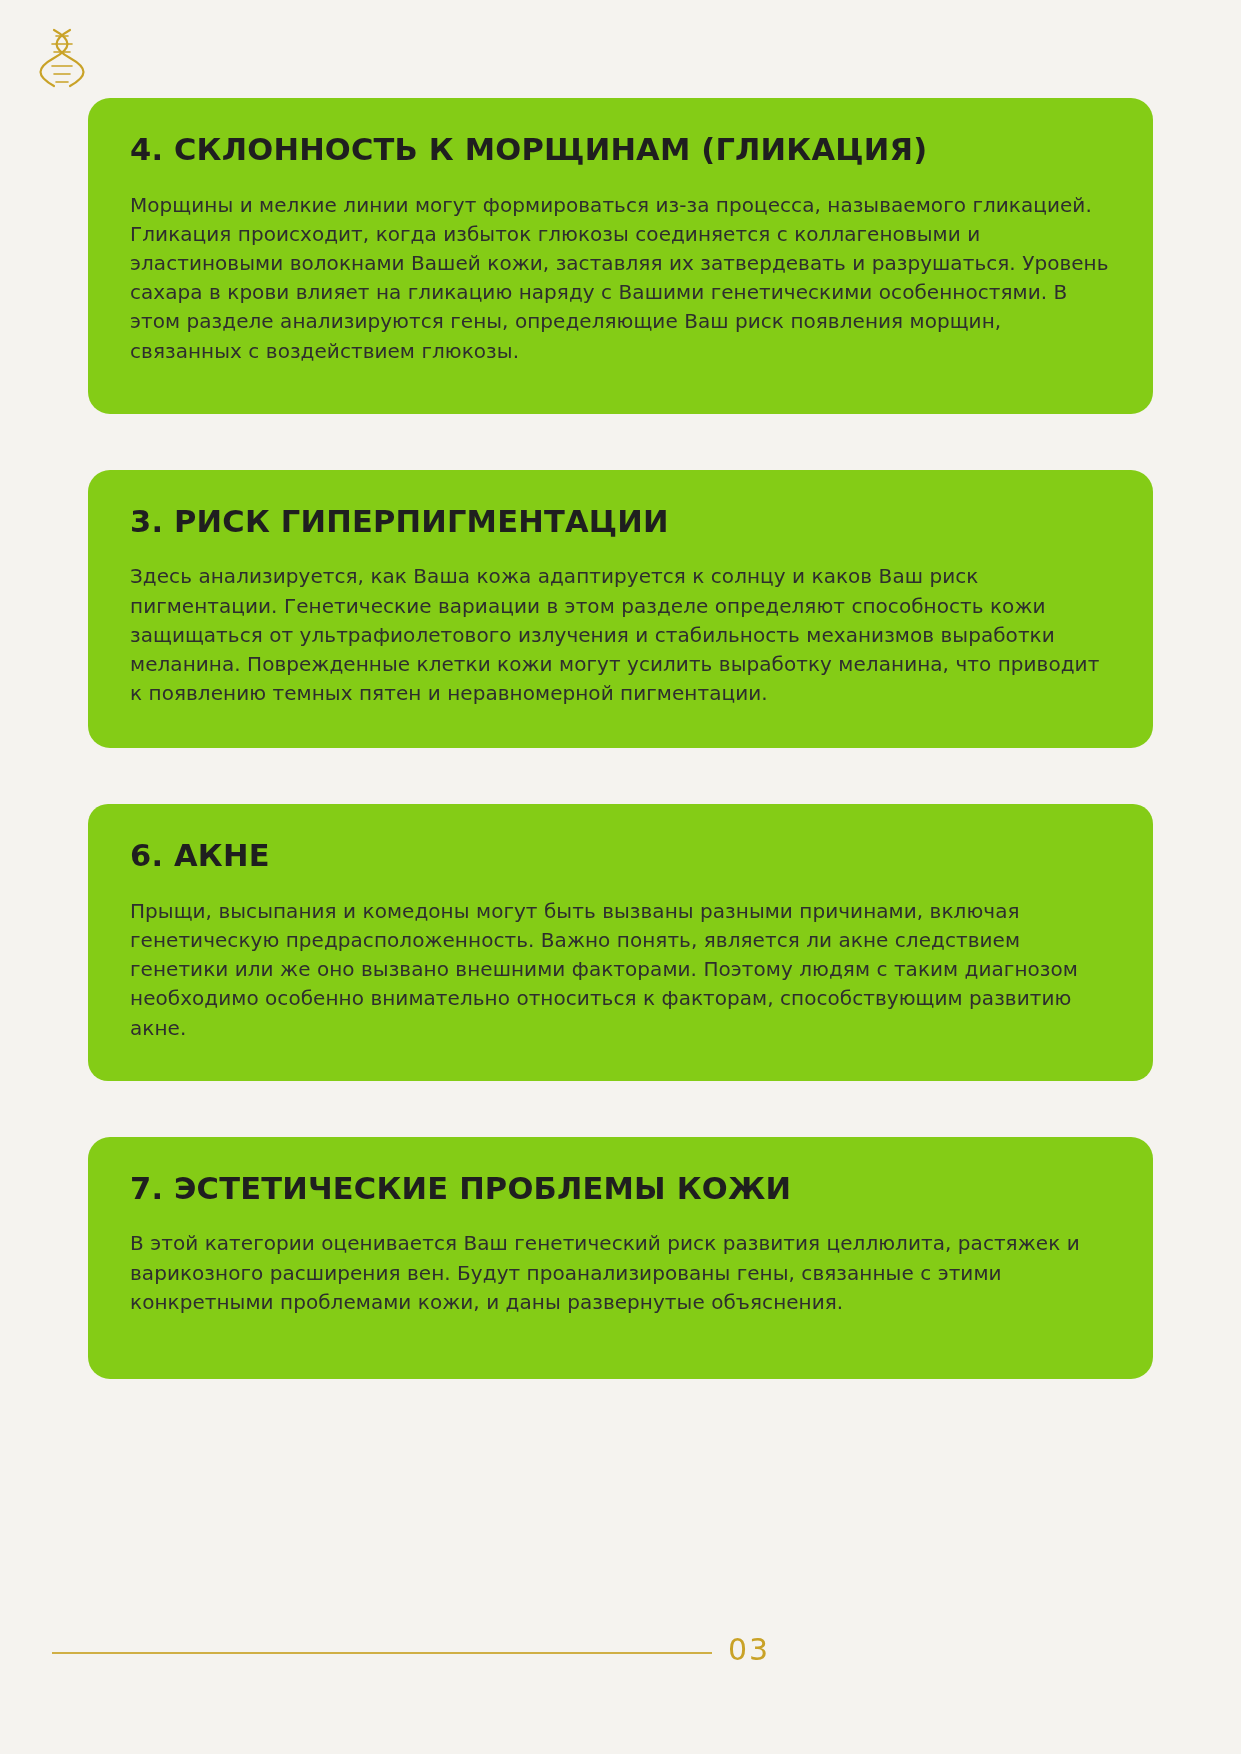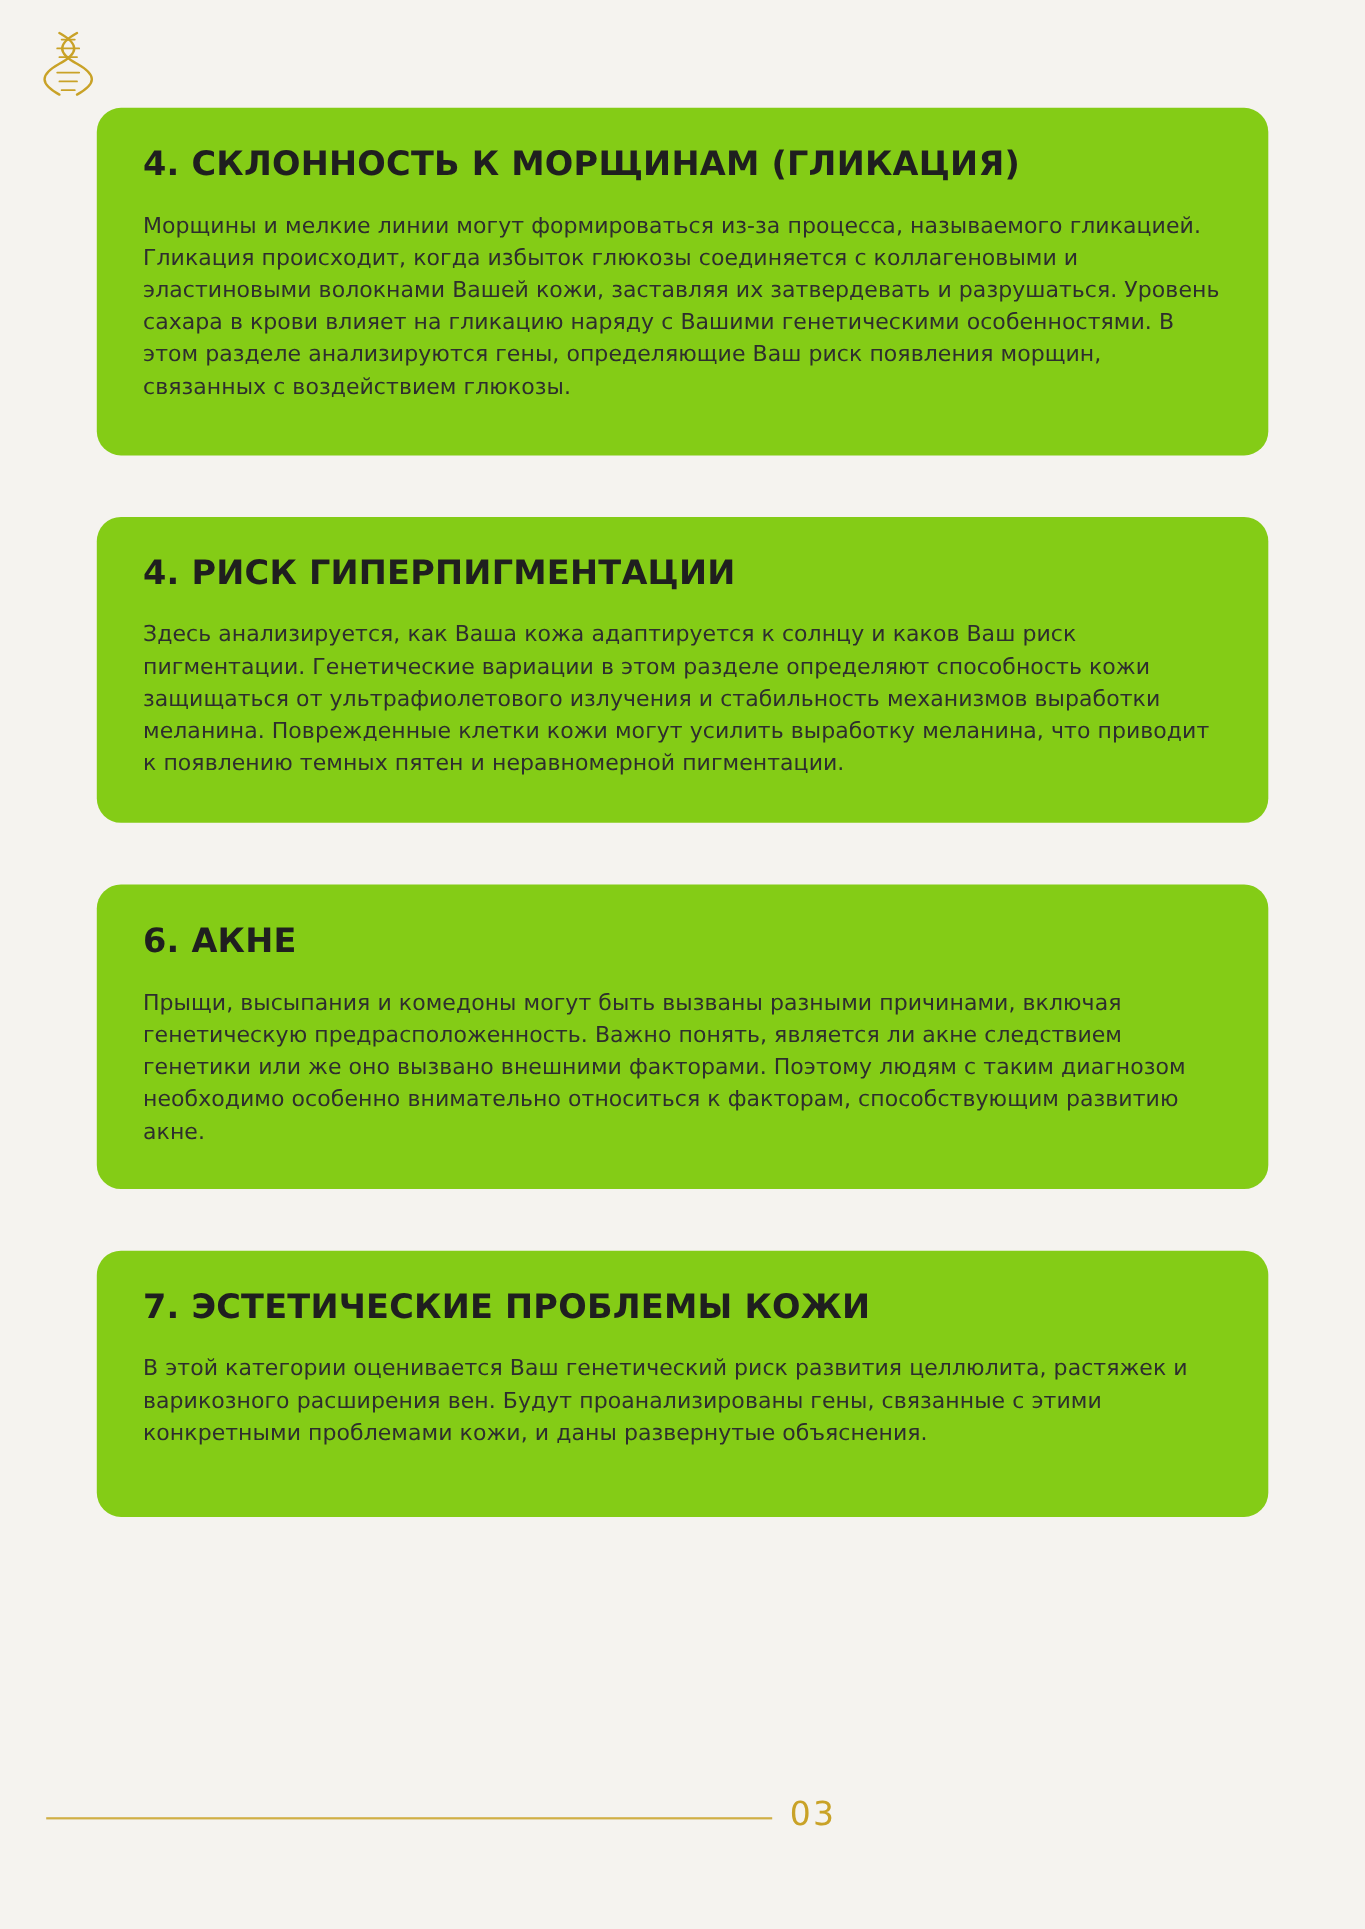--- a/index.html
+++ b/index.html
@@ -63,27 +63,27 @@
     font-size: 20px;
     line-height: 1.46;
     color: #2e2e2e;
     font-weight: 400;
     letter-spacing: 0.05px;
   }
 
   
   .card-1 { padding-bottom: 48px; }
   .card-2 { padding-bottom: 40px; }
-  .card-3 { padding-bottom: 38px; }
+  .card-3 { padding-bottom: 38px; border-radius: 20px; }
   .card-4 { padding-bottom: 62px; }
 
   
   .footer {
     position: absolute;
-    left: 2px;
+    left: 12px;
     bottom: 82px;
     width: 1211px;
     height: 40px;
     text-align: center;
   }
   .footer-rule {
     position: absolute;
     left: 40px;
     top: 20px;
     width: 660px;
@@ -122,21 +122,21 @@
   </div>
 
   <div class="cards">
 
     <div class="card card-1">
       <h2>4. СКЛОННОСТЬ К МОРЩИНАМ (ГЛИКАЦИЯ)</h2>
       <p>Морщины и мелкие линии могут формироваться из-за процесса, называемого гликацией. Гликация происходит, когда избыток глюкозы соединяется с коллагеновыми и эластиновыми волокнами Вашей кожи, заставляя их затвердевать и разрушаться. Уровень сахара в крови влияет на гликацию наряду с Вашими генетическими особенностями. В этом разделе анализируются гены, определяющие Ваш риск появления морщин, связанных с воздействием глюкозы.</p>
     </div>
 
     <div class="card card-2">
-      <h2>4. РИСК ГИПЕРПИГМЕНТАЦИИ</h2>
+      <h2>3. РИСК ГИПЕРПИГМЕНТАЦИИ</h2>
       <p>Здесь анализируется, как Ваша кожа адаптируется к солнцу и каков Ваш риск пигментации. Генетические вариации в этом разделе определяют способность кожи защищаться от ультрафиолетового излучения и стабильность механизмов выработки меланина. Поврежденные клетки кожи могут усилить выработку меланина, что приводит к появлению темных пятен и неравномерной пигментации.</p>
     </div>
 
     <div class="card card-3">
       <h2>6. АКНЕ</h2>
       <p>Прыщи, высыпания и комедоны могут быть вызваны разными причинами, включая генетическую предрасположенность. Важно понять, является ли акне следствием генетики или же оно вызвано внешними факторами. Поэтому людям с таким диагнозом необходимо особенно внимательно относиться к факторам, способствующим развитию акне.</p>
     </div>
 
     <div class="card card-4">
       <h2>7. ЭСТЕТИЧЕСКИЕ ПРОБЛЕМЫ КОЖИ</h2>

